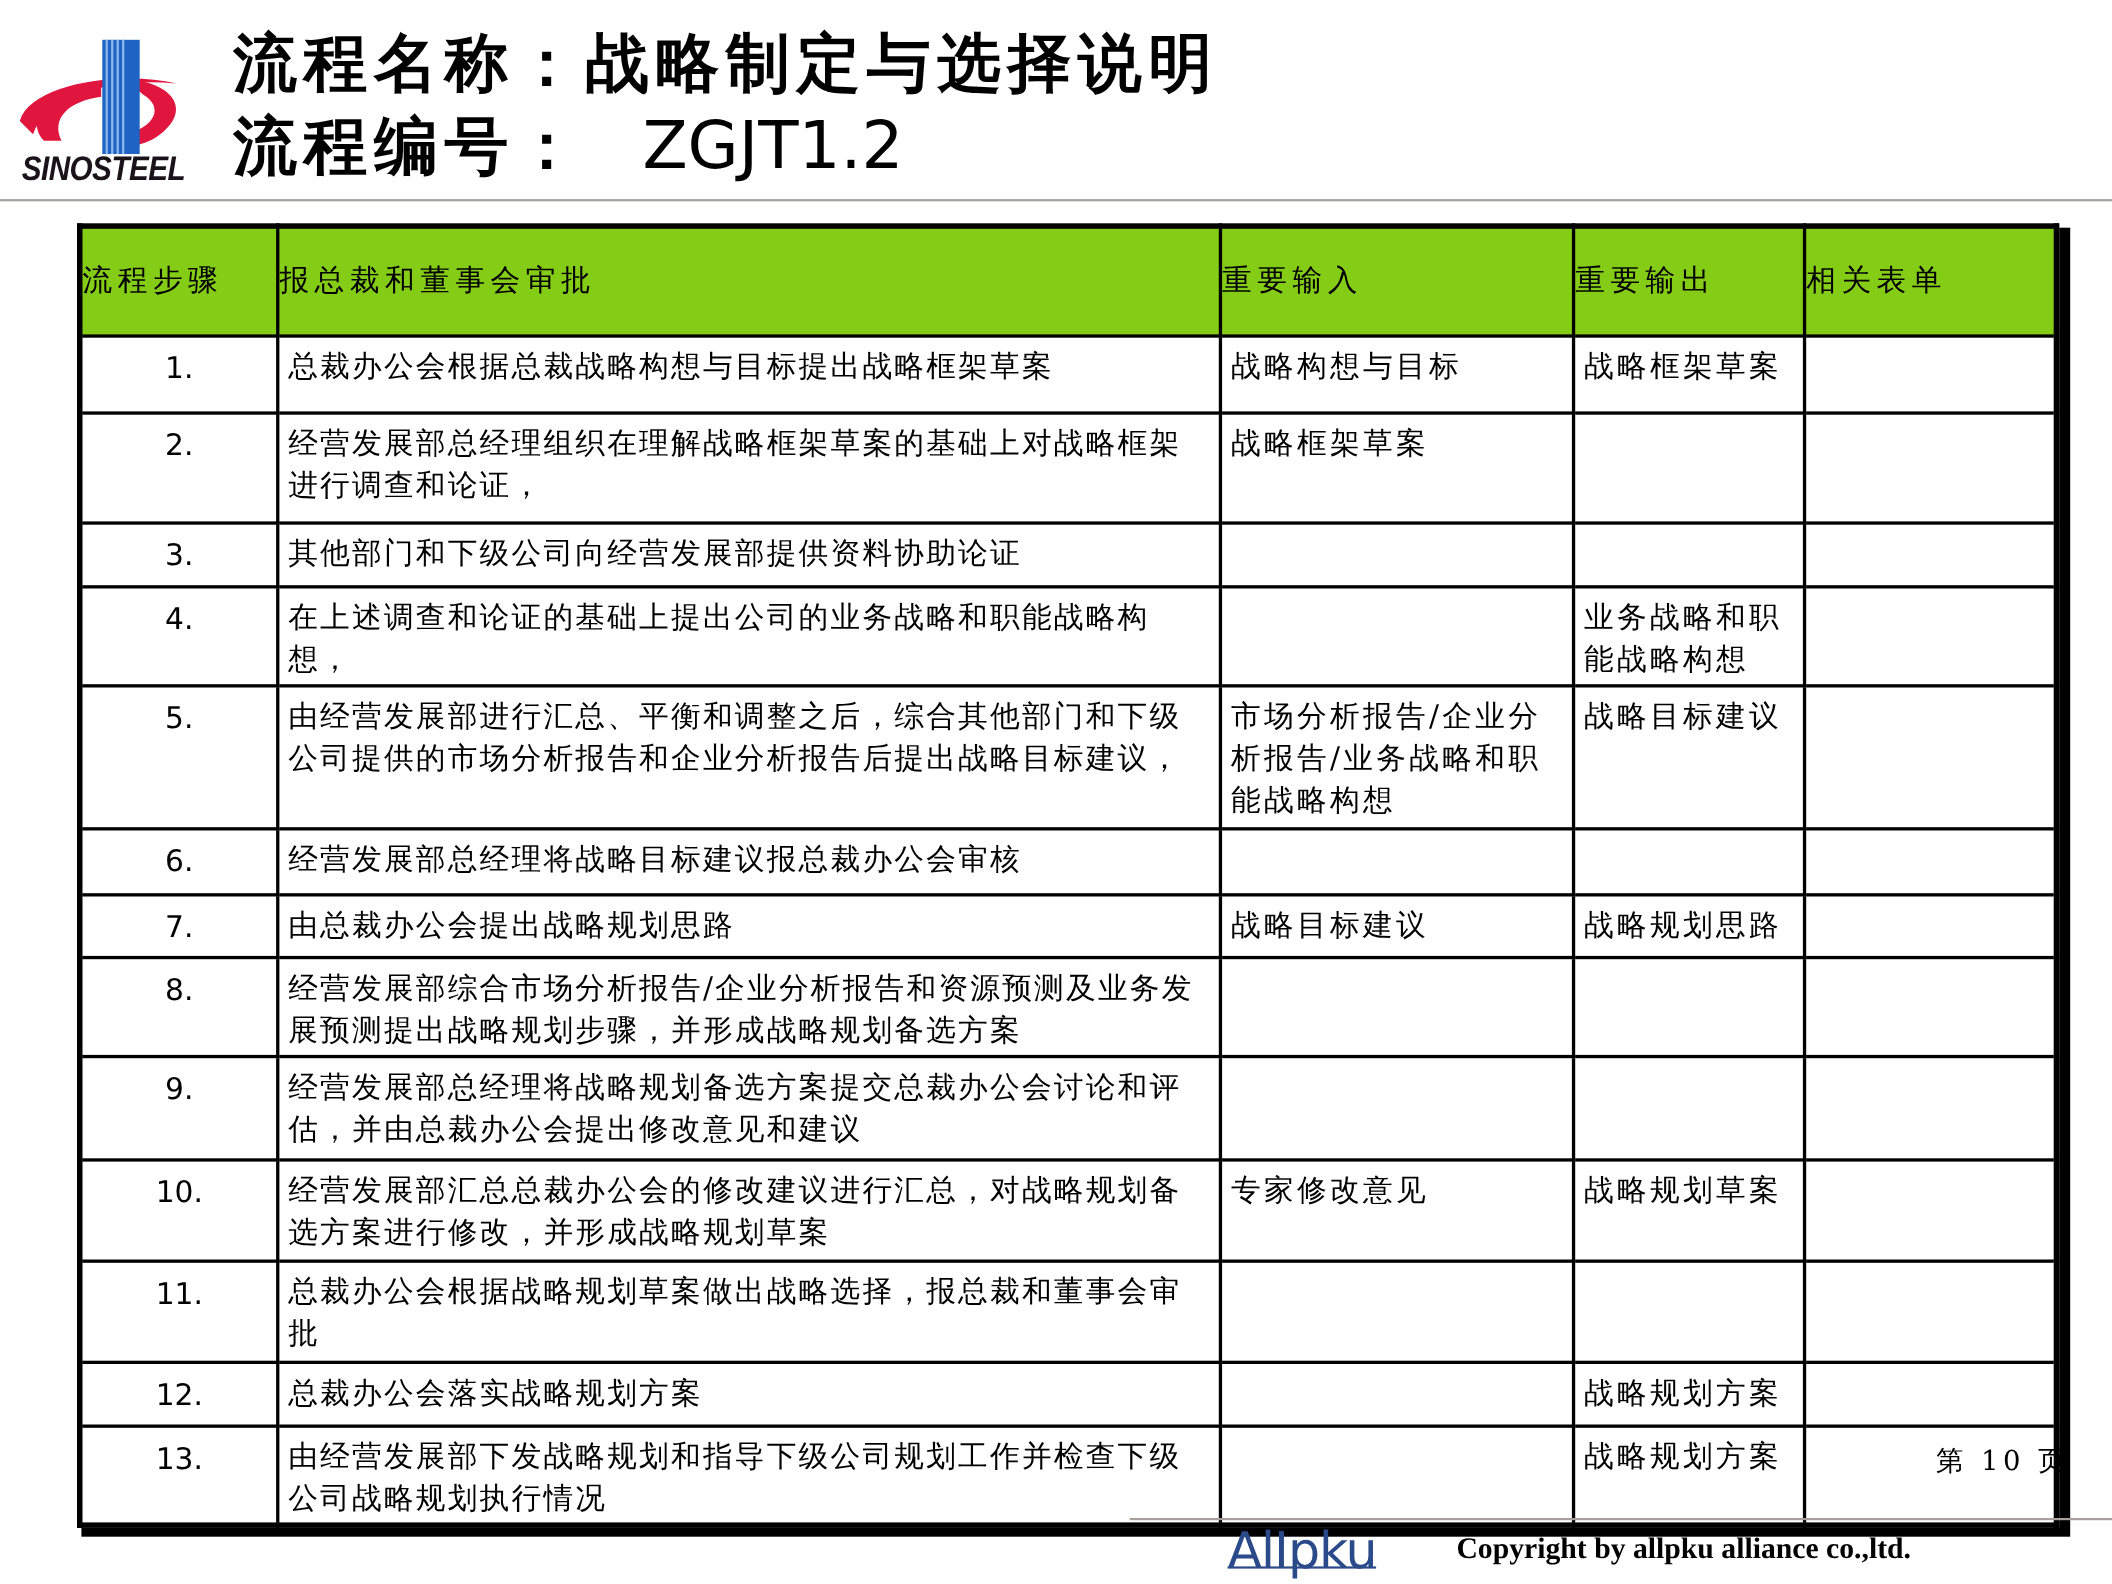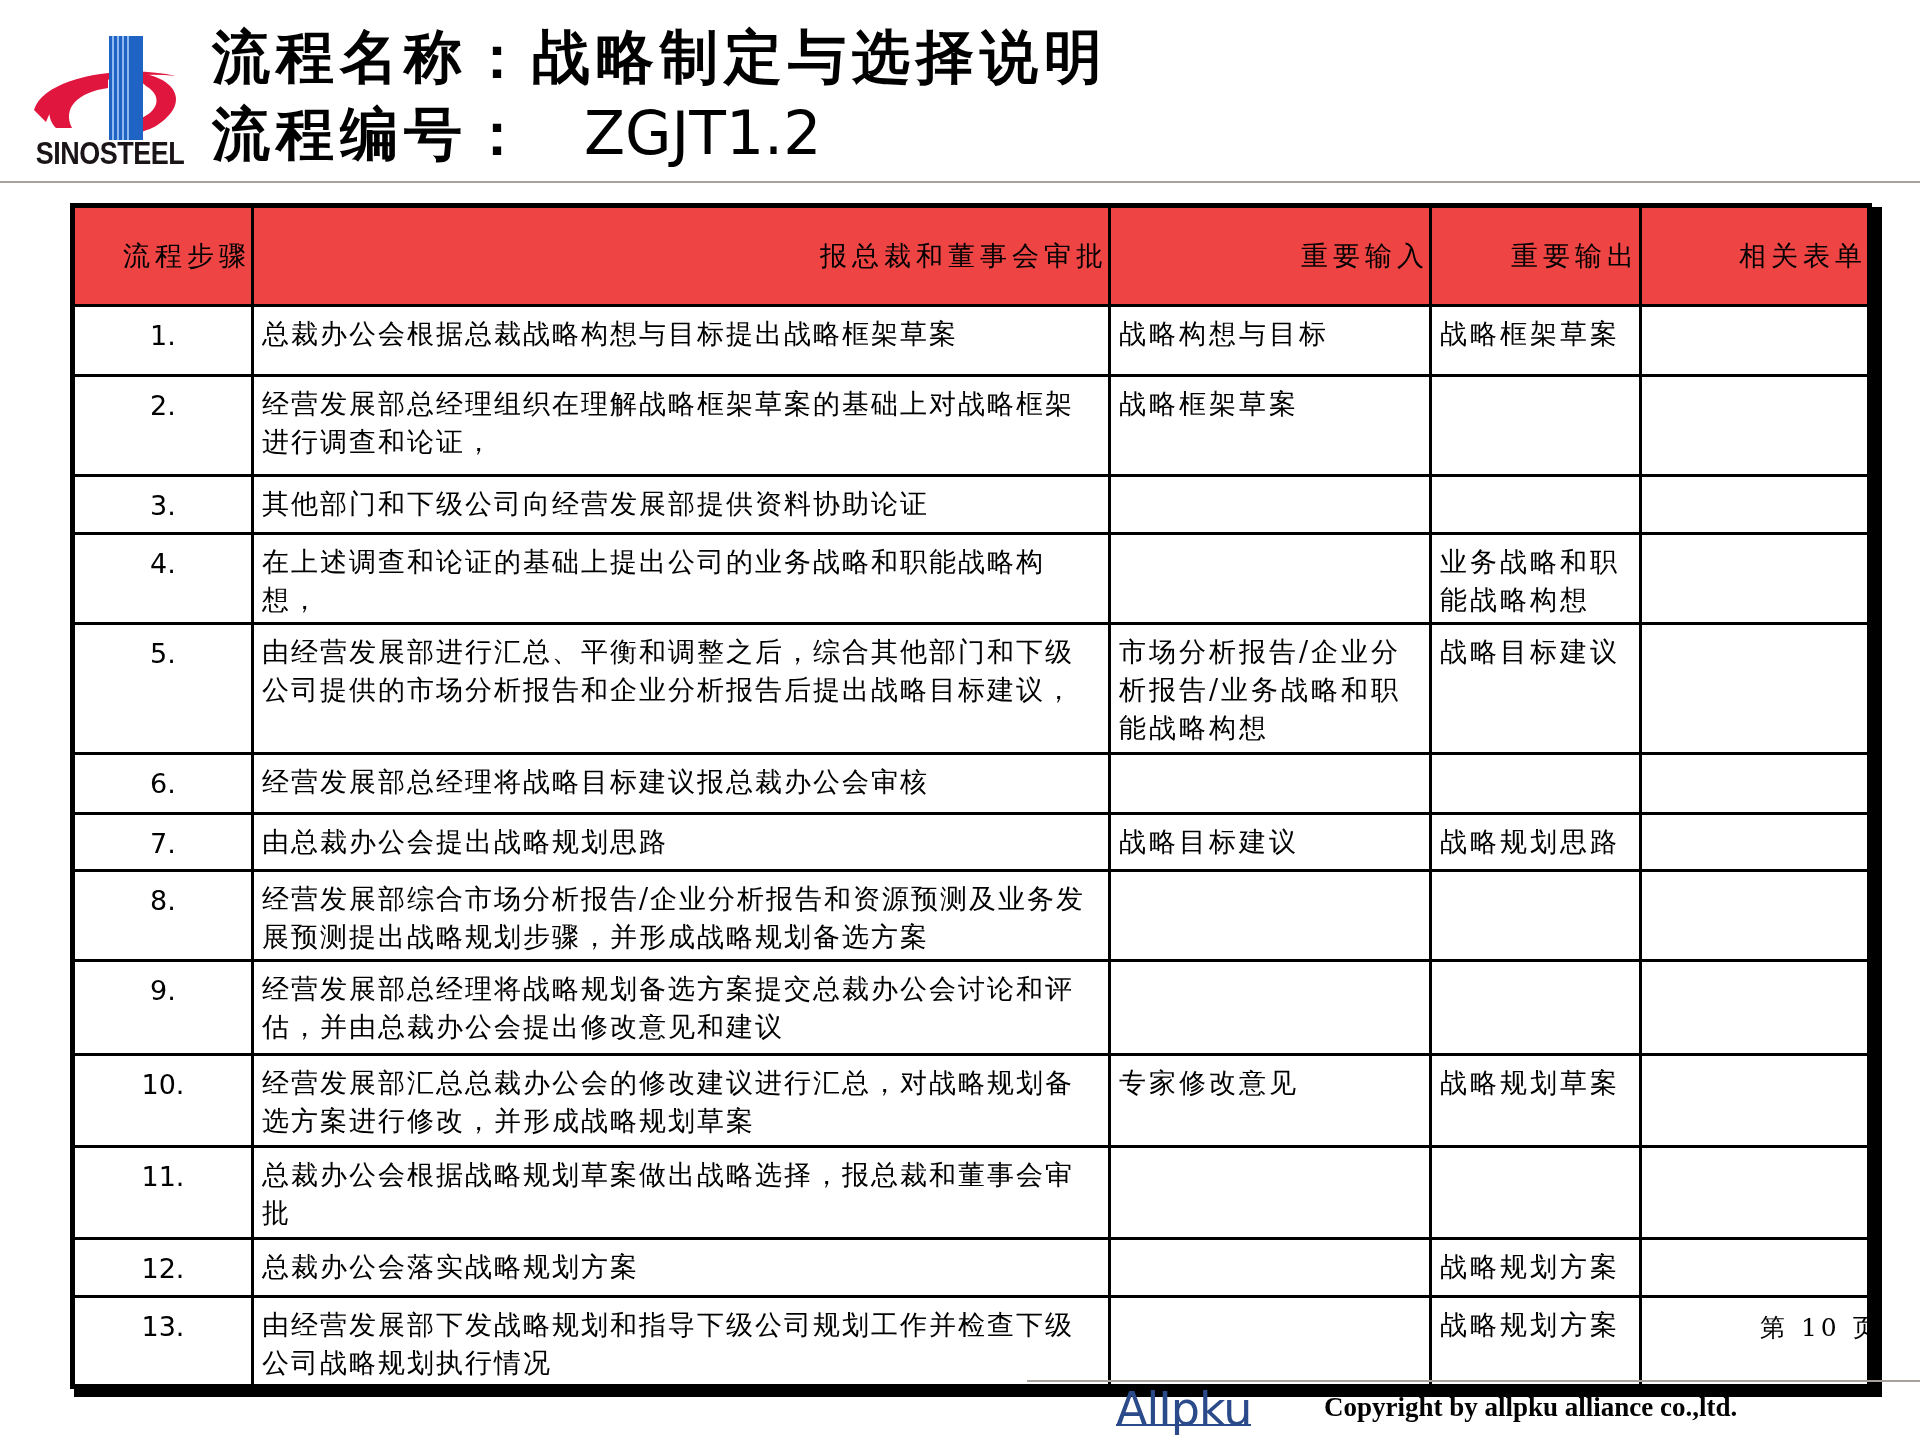--- a/index.html
+++ b/index.html
@@ -2,21 +2,21 @@
 <html><head>
 <meta charset="utf-8">
 <style>
   html, body { margin: 0; padding: 0; }
   body {
     width: 1920px; height: 1440px; position: relative; overflow: hidden;
     background: #ffffff;
     font-family: "DejaVu Serif", "Liberation Serif", serif;
     color: #000;
   }
-  .logo { position: absolute; left: 26px; top: 36px; width: 168px; height: 136px; }
+  .logo { position: absolute; left: 10px; top: 36px; width: 168px; height: 136px; font-style: italic; }
   .logo-text {
     position: absolute; left: 0; bottom: 0; width: 168px; text-align: center;
     font-family: "Liberation Sans", sans-serif; font-weight: bold; font-size: 27px;
     letter-spacing: -0.5px; color: #1a1418; transform: scaleY(1.15); transform-origin: bottom;
   }
   .title-line {
     position: absolute; left: 212px; font-family: "DejaVu Serif", serif;
     font-weight: bold; font-size: 58px; line-height: 66px; white-space: nowrap; letter-spacing: 6px;
   }
   .title-line .code { font-family: "DejaVu Sans", sans-serif; font-weight: normal; letter-spacing: 0; margin-left: 52px; font-size: 60px; }
@@ -29,21 +29,21 @@
   table {
     position: relative; border-collapse: collapse; table-layout: fixed;
     width: 1802px; background: #fff;
     border: 5px solid #000;
   }
   td, th {
     border: 3px solid #000; vertical-align: top; padding: 0;
     font-family: "DejaVu Serif", "Liberation Serif", serif;
     font-size: 27px; line-height: 38px; font-weight: normal;
   }
-  th { background: #ef4444; vertical-align: middle; text-align: right; letter-spacing: 5px; height: 96px; }
+  th { background: #84cc16; vertical-align: middle; text-align: left; letter-spacing: 5px; height: 96px; }
   td.step { text-align: center; font-family: "DejaVu Sans", sans-serif; font-size: 27px; padding-top: 10px; }
   td.txt { padding: 8px 6px 0 8px; letter-spacing: 2px; }
   td.small { letter-spacing: 3px; }
 
   .rule-bottom { position: absolute; left: 1027px; top: 1380px; width: 893px; height: 2px; background: #a8a09c; }
   .allpku {
     position: absolute; left: 1116px; top: 1384px; height: 50px;
     font-family: "DejaVu Sans", sans-serif; font-size: 46px; color: #2b4a8a; letter-spacing: -1px; line-height: 50px;
   }
   .allpku .under { position: absolute; left: 0; right: 0; bottom: 8px; height: 2px; background: #2b4a8a; }

